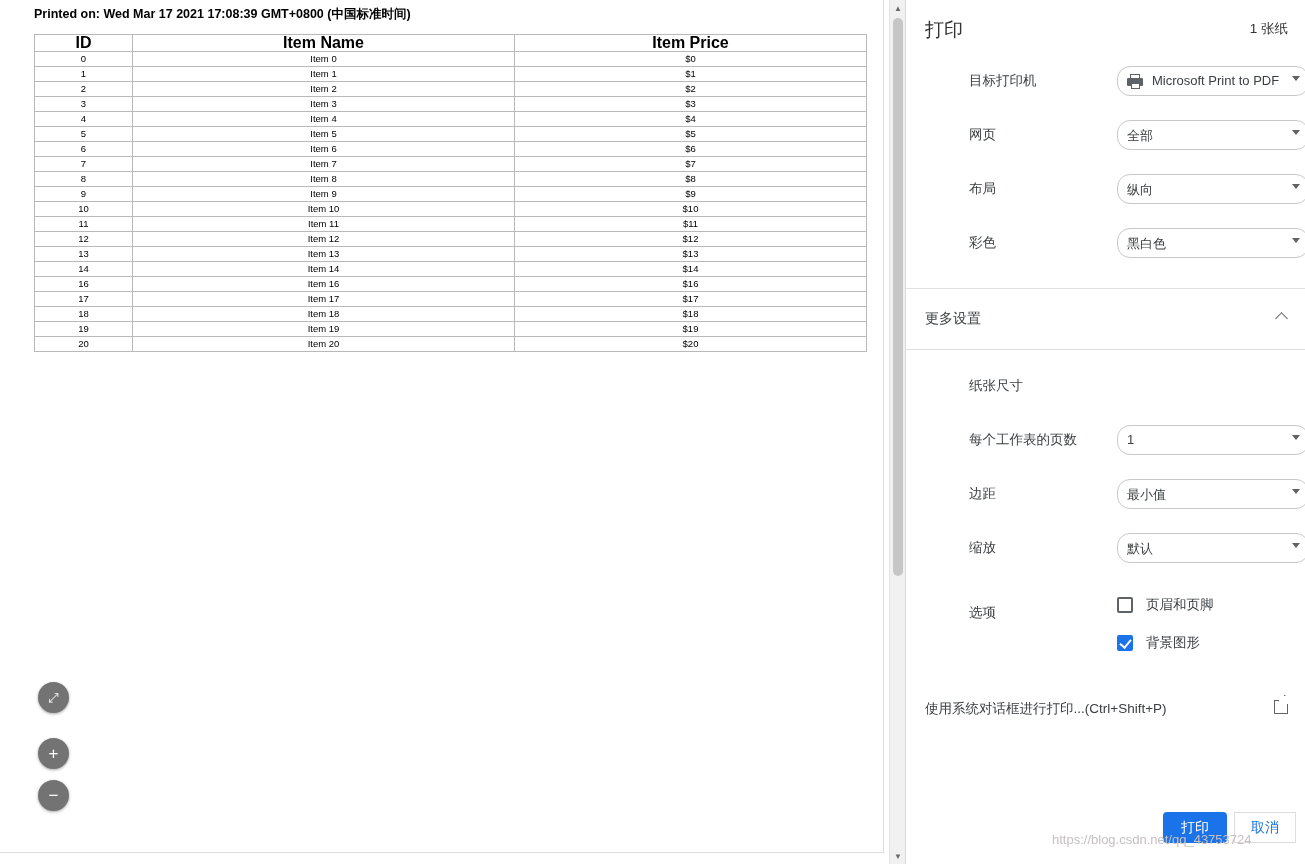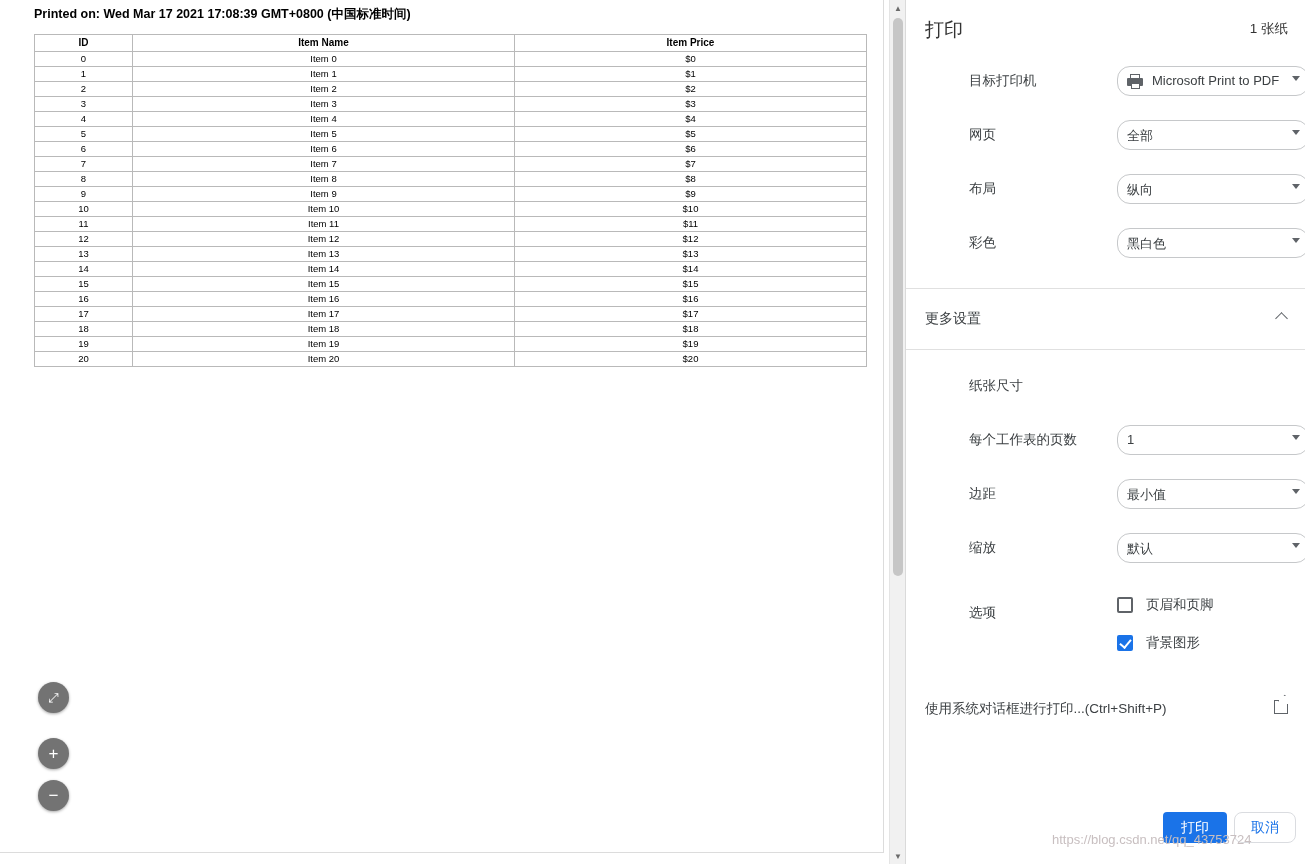--- a/index.html
+++ b/index.html
@@ -50,21 +50,21 @@
   #doc-table col.c-price { width: 352px; }
   #doc-table th, #doc-table td {
     border: 1px solid #b9b9b9;
     font-size: 9.5px;
     text-align: center;
     height: 15px;
     line-height: 14px;
     padding: 0;
     color: #000;
   }
-  #doc-table th { font-weight: bold; font-size: 10px; height: 17px; }
+  #doc-table th { font-weight: bold; font-size: 16px; height: 17px; }
 
   
   .zoom-btn {
     position: absolute;
     left: 38px;
     width: 31px; height: 31px;
     border-radius: 50%;
     background: #737373;
     color: #fff;
     display: flex; align-items: center; justify-content: center;
@@ -249,21 +249,21 @@
     width: 64px; height: 31px;
     background: #1a73e8; color: #fff;
     border: none; border-radius: 4px;
     font-size: 14px; cursor: pointer;
     font-family: "Liberation Sans", sans-serif;
   }
   #btn-cancel {
     position: absolute; right: 10px; top: 12px;
     width: 62px; height: 31px;
     background: #fff; color: #1a73e8;
-    border: 1px solid #dadce0; border-radius: 8px;
+    border: 1px solid #dadce0; border-radius: 0;
     font-size: 14px; cursor: pointer;
     font-family: "Liberation Sans", sans-serif;
   }
 
   #watermark {
     position: absolute;
     left: 1052px; top: 832px;
     font-size: 13px;
     color: #c8bfc0;
     white-space: nowrap;
@@ -364,25 +364,20 @@
               <td>13</td>
               <td>Item 13</td>
               <td>$13</td>
             </tr>
             <tr>
               <td>14</td>
               <td>Item 14</td>
               <td>$14</td>
             </tr>
             <tr>
-              <td>15</td>
-              <td>Item 15</td>
-              <td>$15</td>
-            </tr>
-            <tr>
               <td>16</td>
               <td>Item 16</td>
               <td>$16</td>
             </tr>
             <tr>
               <td>17</td>
               <td>Item 17</td>
               <td>$17</td>
             </tr>
             <tr>

